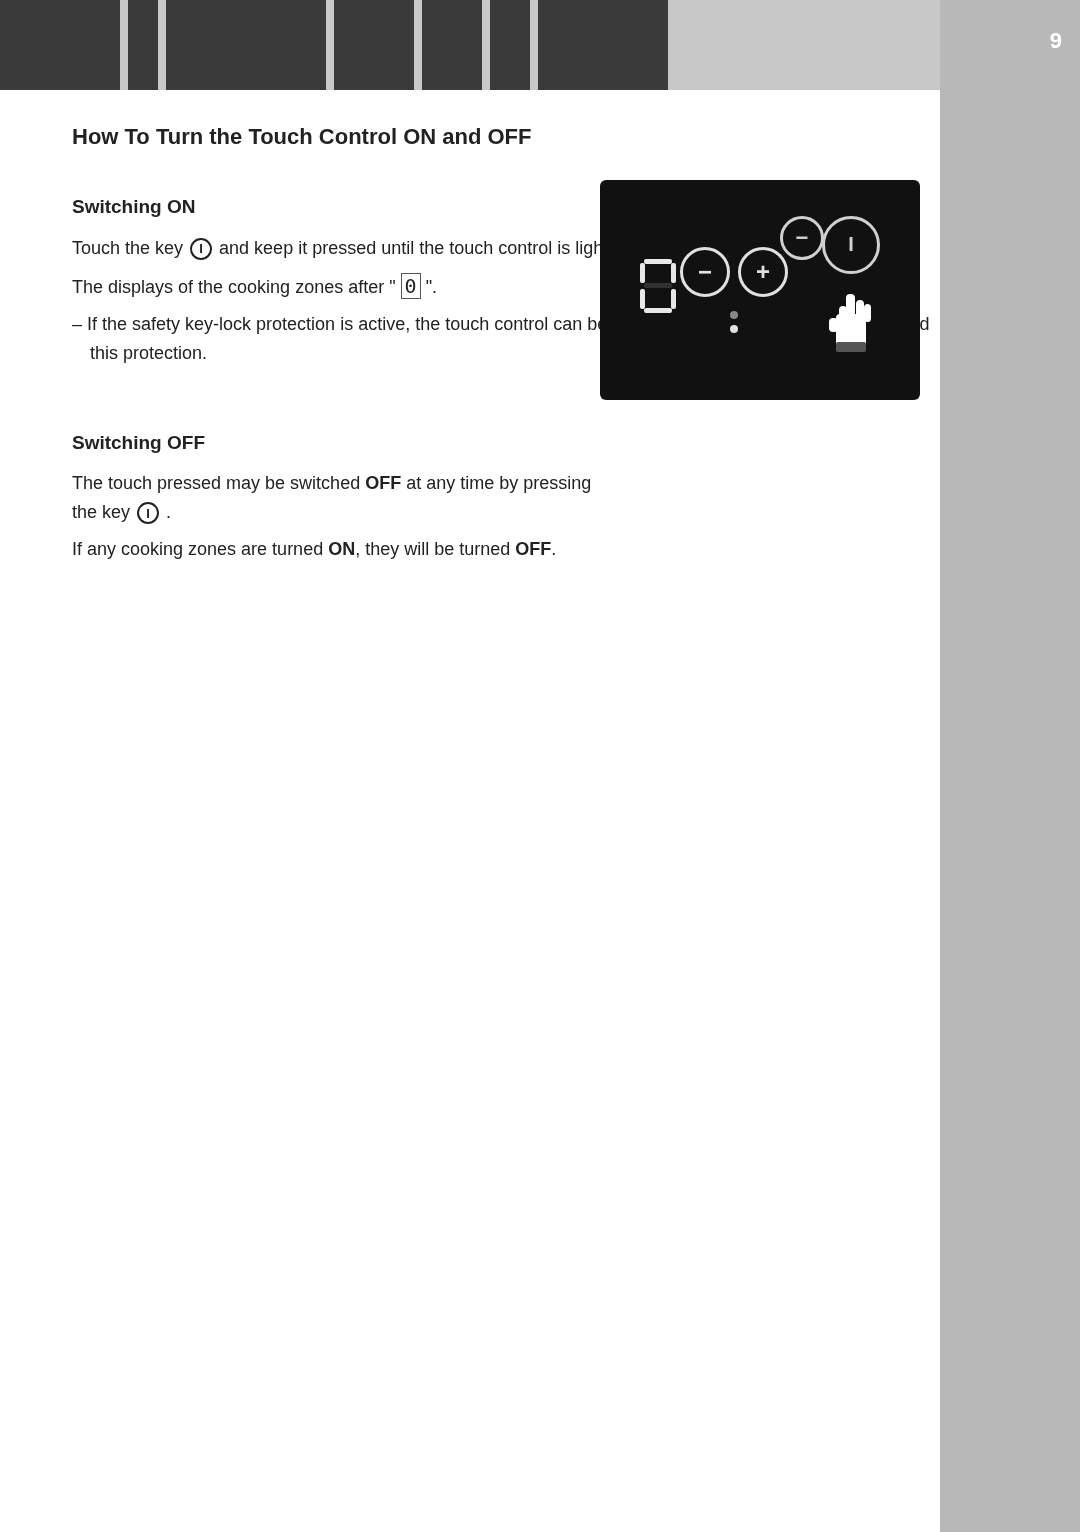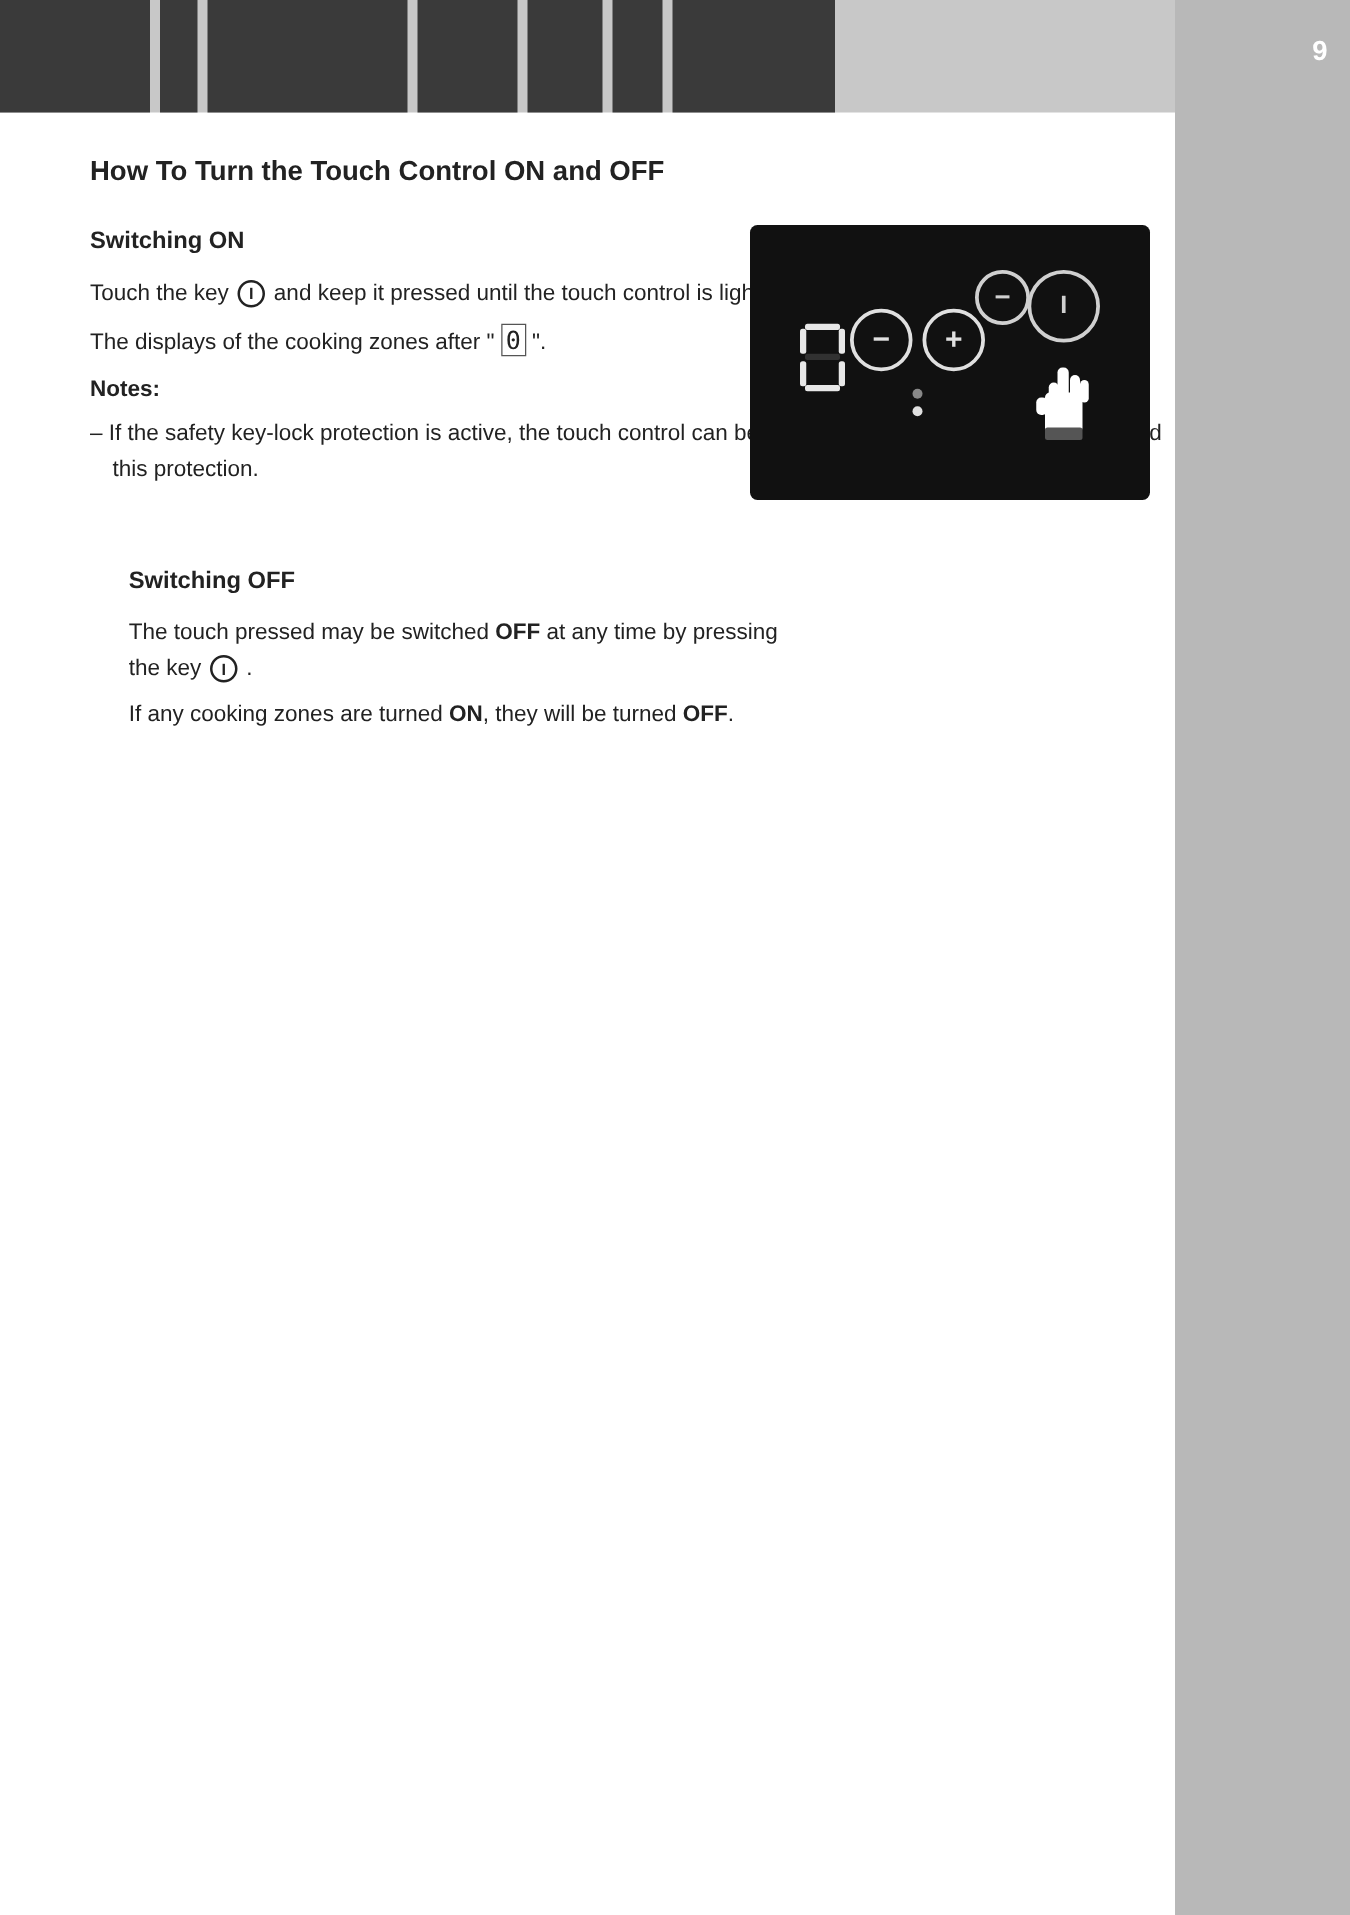--- a/index.html
+++ b/index.html
@@ -77,21 +77,21 @@
       left: 72px;
       width: 860px;
       font-size: 18px;
       line-height: 1.55;
       color: #222222;
     }
 
     .main-title {
       font-size: 22px;
       font-weight: bold;
-      margin-bottom: 24px;
+      margin-bottom: 38px;
     }
 
     .section-title {
       font-size: 19px;
       font-weight: bold;
       margin-bottom: 12px;
     }
 
     .body-text {
       font-size: 18px;
@@ -109,21 +109,20 @@
     .note-item {
       font-size: 18px;
       line-height: 1.6;
       margin-bottom: 6px;
       padding-left: 18px;
       text-indent: -18px;
     }
 
     .switching-off-section {
       margin-top: 60px;
-      margin-left: 31px;
     }
 
     
     .inline-icon {
       display: inline-flex;
       align-items: center;
       justify-content: center;
       width: 22px;
       height: 22px;
       border: 2px solid #222;
@@ -273,21 +272,20 @@
   <div>
     <div class="section-title">Switching ON</div>
 
     <p class="body-text">
       <span>Touch the key </span><span class="inline-icon">I</span><span> and keep it pressed until the touch control is lighted.</span>
     </p>
     <p class="body-text">
       <span>The displays of the cooking zones after " </span><span style="font-family: monospace; font-size:20px; border: 1.5px solid #555; padding: 0 3px;">0</span><span> ".</span>
     </p>
 
-    <div class="notes-title">Notes:</div>
     <p class="note-item">
       – If the safety key-lock protection is active, the touch control can be turned <strong>ON</strong> only after having deactivated this protection.
     </p>
   </div>
 
   <div class="switching-off-section">
     <div class="section-title">Switching OFF</div>
     <p class="body-text">
       <span>The touch pressed may be switched </span><strong>OFF</strong><span> at any time by pressing<br>the key </span><span class="inline-icon">I</span><span> .</span>
     </p>

